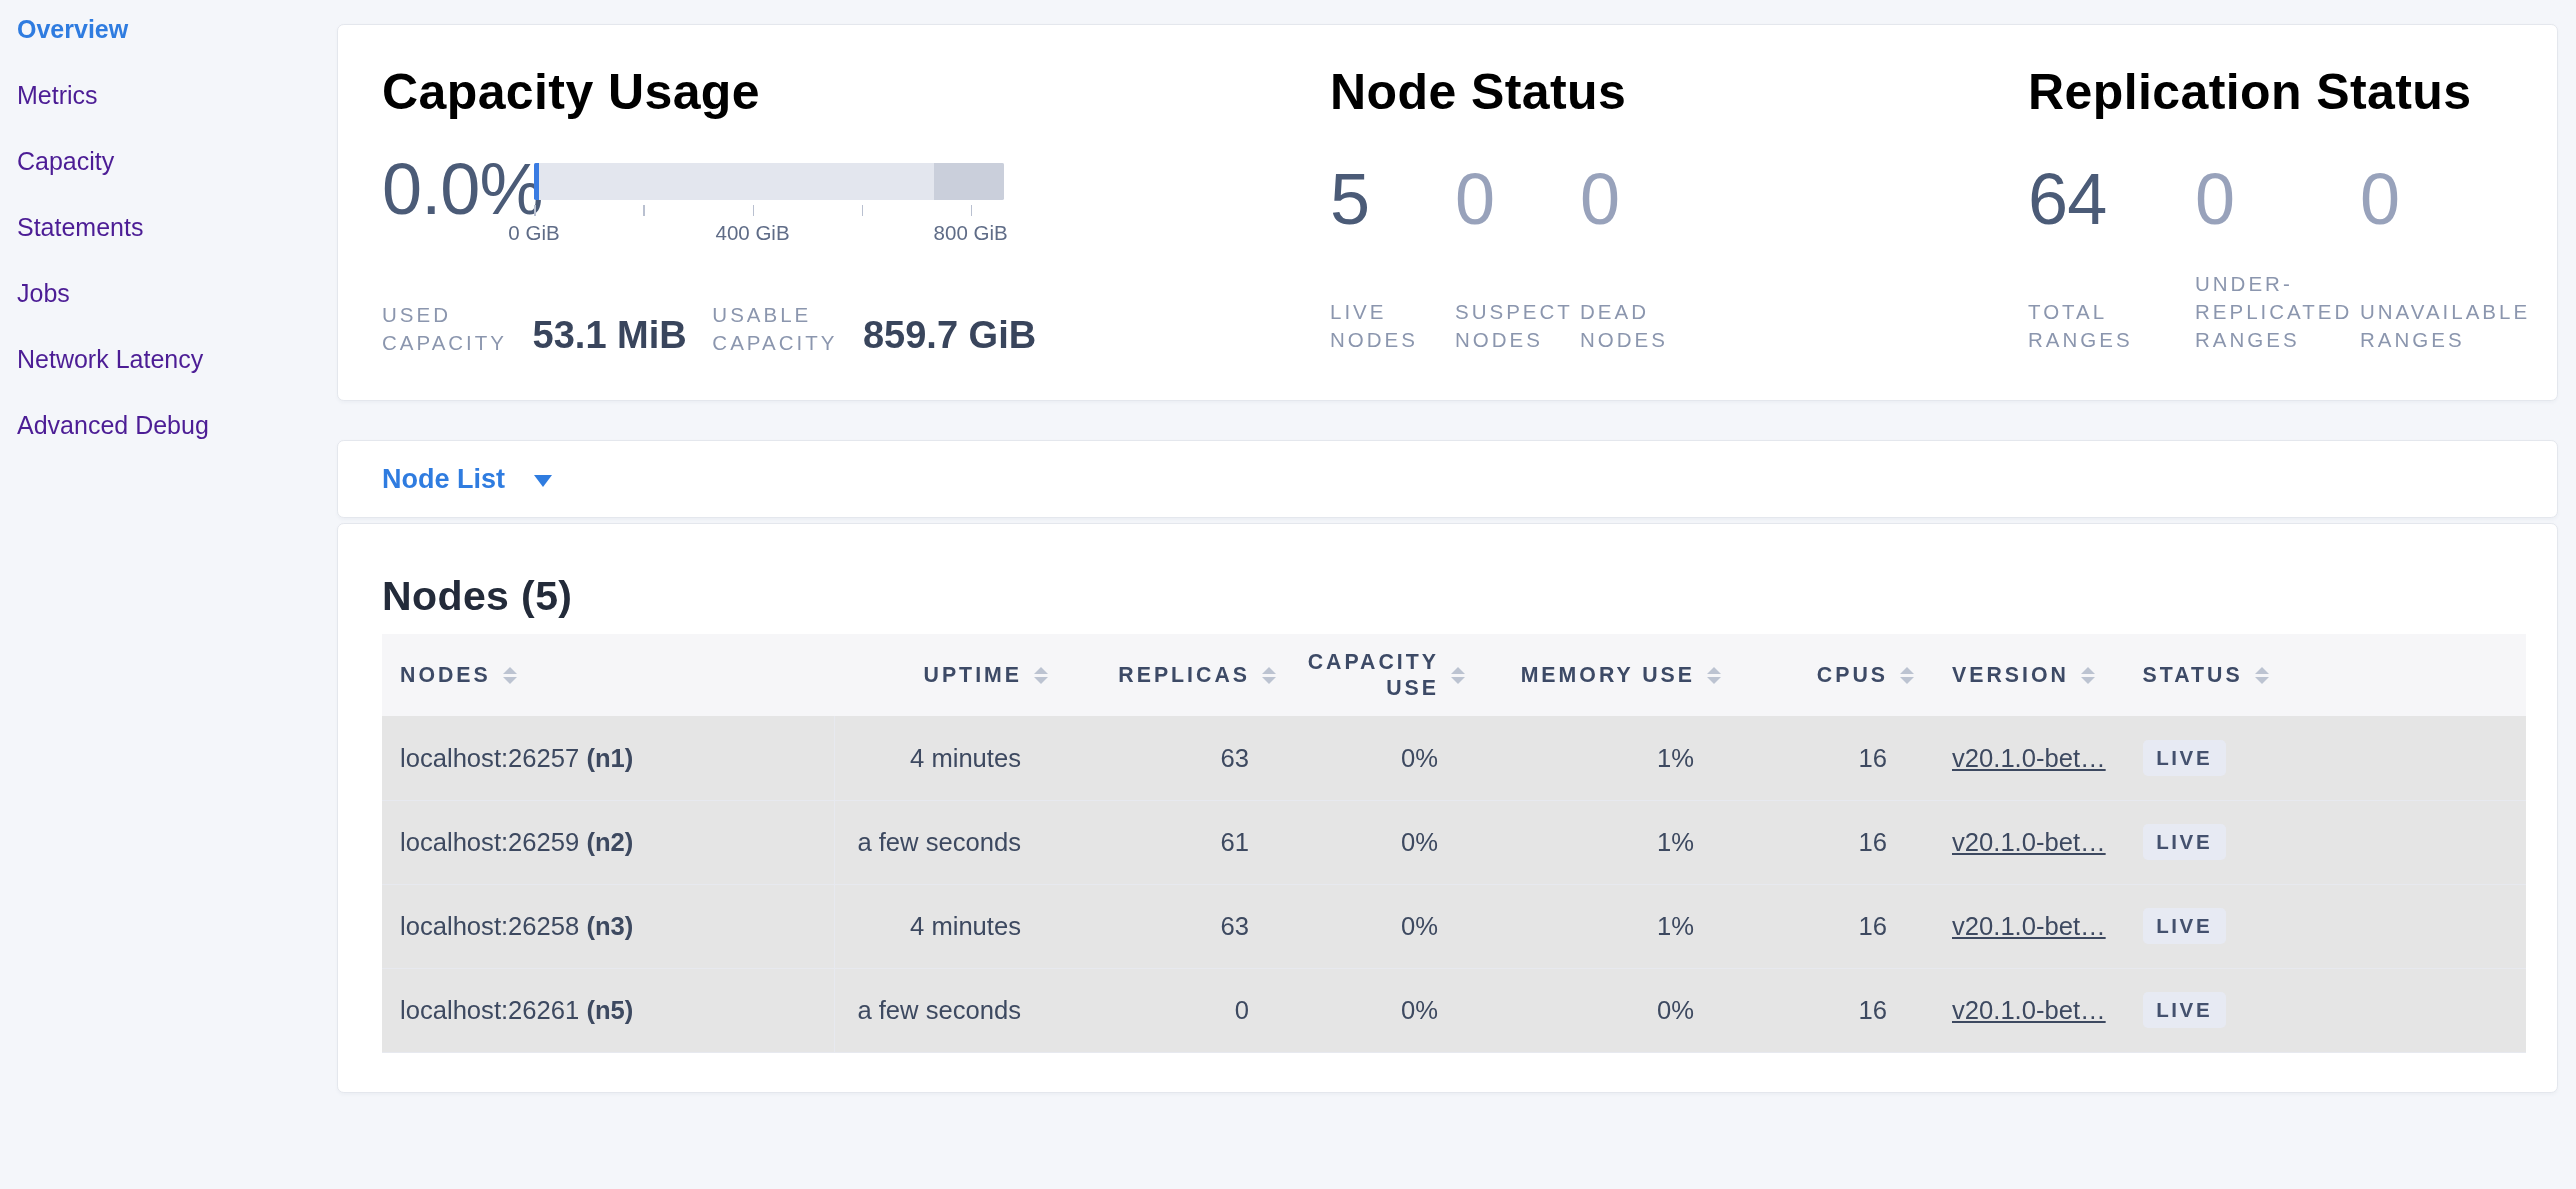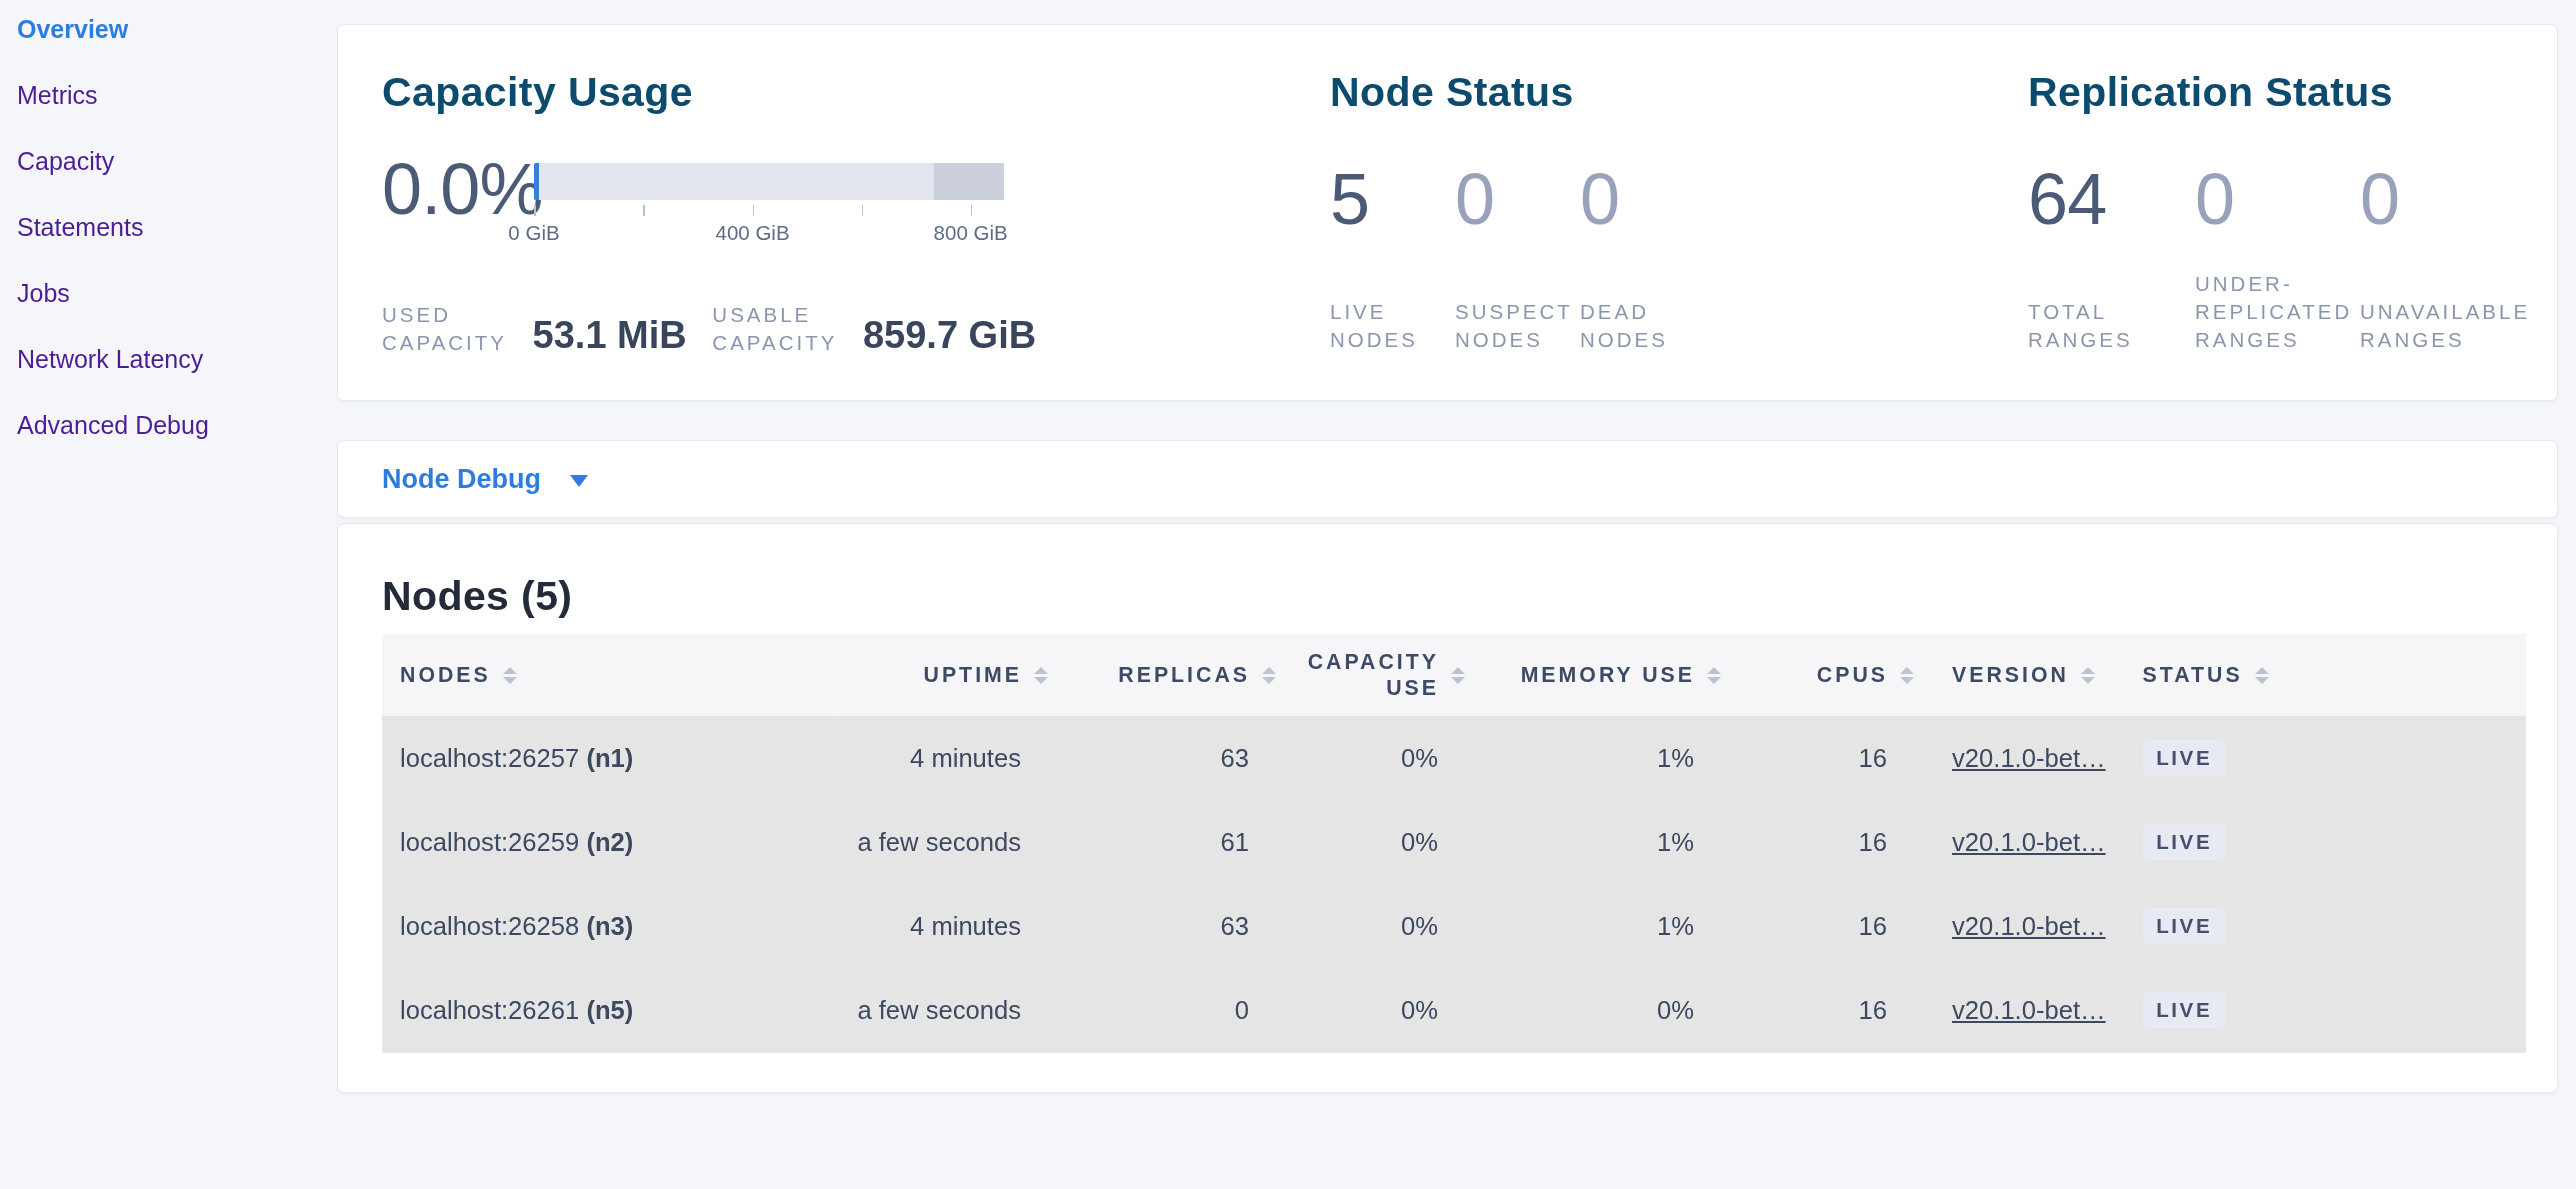--- a/index.html
+++ b/index.html
@@ -27,21 +27,21 @@
     background:#ffffff; border:1.7px solid #e4e7ed; border-radius:6.8px;
     box-shadow:0 1.7px 3.4px rgba(60,70,100,0.04);
   }
 
   
   .card-summary { margin-top:24px; height:377px; position:relative; }
   .section { position:absolute; top:45px; }
   .sec-capacity { left:44px; }
   .sec-nodestat { left:992px; }
   .sec-repl     { left:1690px; }
-  .sec-title { font-size:41px; line-height:44px; font-weight:700; color:#0c4a6e; letter-spacing:0.4px; }
+  .sec-title { font-size:50px; line-height:44px; font-weight:700; color:#000000; letter-spacing:0.4px; }
 
   .cap-row { display:flex; align-items:flex-start; margin-top:49px; }
   .cap-pct { width:152px; font-size:72px; line-height:72px; font-weight:400; color:#4b5b77; margin-top:-10.2px; letter-spacing:-0.9px; }
   .bar-block { width:470px; position:relative; }
   .bar-track { position:relative; height:37px; background:#e3e6ee; border-radius:1.7px; overflow:hidden; }
   .bar-used  { position:absolute; left:0; top:0; bottom:0; width:5.1px; background:#3a7ce2; }
   .bar-other { position:absolute; right:0; top:0; bottom:0; width:70px; background:#cacfdb; }
   .bar-ticks { position:relative; height:19px; }
   .bar-ticks i { position:absolute; top:5.1px; width:1.7px; height:11px; background:#b9c0d0; }
   .bar-ticklabels { position:relative; height:25.6px; font-size:20.5px; color:#5f6c87; }
@@ -192,21 +192,21 @@
         </div>
         <div class="stat-label" style="grid-column:3">
           <div>UNAVAILABLE</div>
             <div>RANGES</div>
         </div>
       </div>
     </div>
   </div>
 
   <div class="card card-nodelist">
-    <span class="nodelist-label">Node Debug</span>
+    <span class="nodelist-label">Node List</span>
     <span class="caret-down"></span>
   </div>
 
   <div class="card card-nodes">
     <div class="nodes-title">Nodes (5)</div>
 
     <table>
       <colgroup>
         <col style="width:452px">
           <col style="width:214px">

